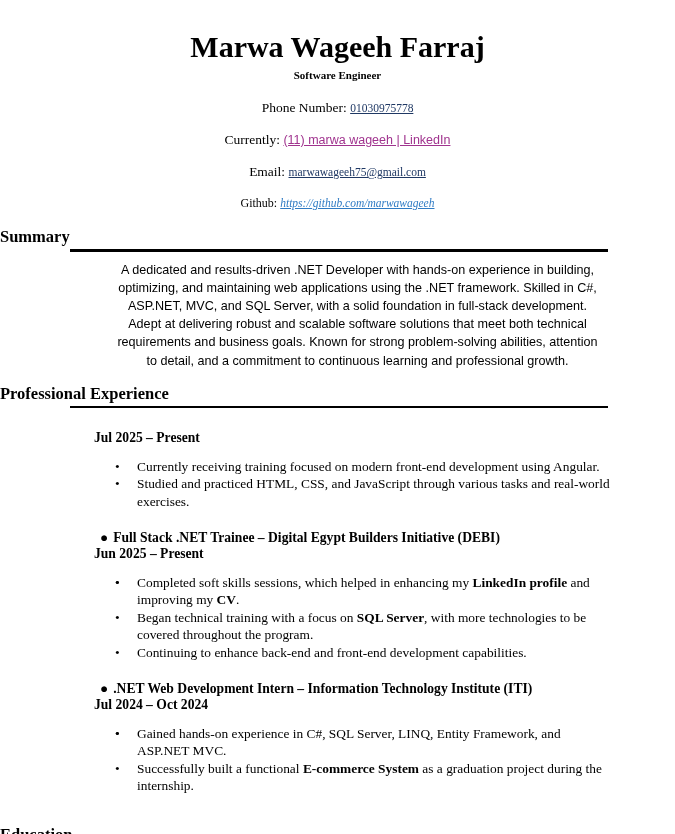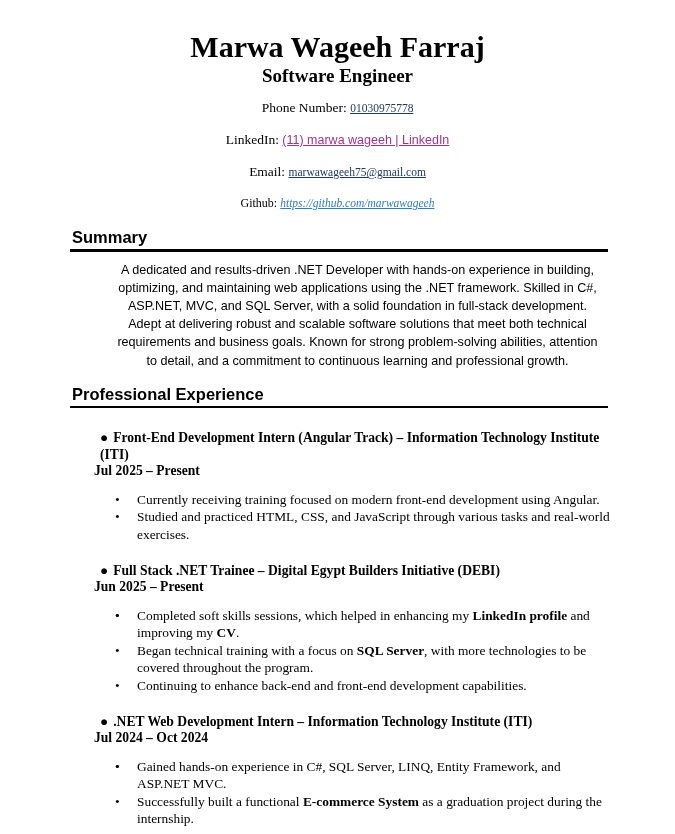--- a/index.html
+++ b/index.html
@@ -32,21 +32,21 @@
     font-family: "Liberation Serif", "DejaVu Serif", serif;
     font-weight: bold;
     font-size: 30px;
     line-height: 34px;
     letter-spacing: 0px;
     margin: 0;
   }
   .job-title {
     font-family: "Liberation Serif", "DejaVu Serif", serif;
     font-weight: bold;
-    font-size: 19px;
+    font-size: 11px;
     line-height: 17px;
     margin: 3px 0 10px 0;
   }
   .contact-line {
     font-family: "Liberation Serif", "DejaVu Serif", serif;
     font-size: 13.5px;
     line-height: 16px;
     margin: 16px;
     padding: 0;
   }
@@ -77,26 +77,25 @@
     color: #2f7bc4;
     font-size: 11.5px;
     font-style: italic;
   }
 
   
   .section {
     margin-top: 14px;
   }
   .section-head {
-    font-family: Liberation Sans, sans-serif;
+    font-family: Liberation Serif, serif;
     font-weight: bold;
     font-size: 16.5px;
     line-height: 20px;
     margin: 0 0 2px 0;
-    padding-left: 72px;
   }
   .rule {
     height: 2.5px;
     background: #000000;
     margin: 0 67px 0 70px;
   }
 
   
   .summary-body {
     font-family: "Liberation Sans", "DejaVu Sans", sans-serif;
@@ -171,21 +170,21 @@
   <div class="header">
     <h1 class="name">Marwa Wageeh Farraj</h1>
     <div class="job-title">Software Engineer</div>
 
     <div class="contact-line">
       <span class="lbl">Phone Number:</span>
       <a class="link link-phone" href="#">01030975778</a>
     </div>
 
     <div class="contact-line">
-      <span class="lbl">LinkedIn:</span>
+      <span class="lbl">Currently:</span>
       <a class="link link-linkedin" href="#">(11) marwa wageeh | LinkedIn</a>
     </div>
 
     <div class="contact-line">
       <span class="lbl">Email:</span>
       <a class="link link-email" href="#">marwawageeh75@gmail.com</a>
     </div>
 
     <div class="contact-line small">
       <span class="lbl">Github:</span>
@@ -197,21 +196,20 @@
     <div class="section-head">Summary</div>
     <div class="rule"></div>
     <div class="summary-body">A dedicated and results-driven .NET Developer with hands-on experience in building, optimizing, and maintaining web applications using the .NET framework. Skilled in C#, ASP.NET, MVC, and SQL Server, with a solid foundation in full-stack development. Adept at delivering robust and scalable software solutions that meet both technical requirements and business goals. Known for strong problem-solving abilities, attention to detail, and a commitment to continuous learning and professional growth.</div>
   </div>
 
   <div class="section">
     <div class="section-head">Professional Experience</div>
     <div class="rule"></div>
     <div class="exp-list" id="jobs-container">
         <div class="job">
-          <div class="job-head"><span class="job-bullet">●</span><span>Front-End Development Intern (Angular Track) – Information Technology Institute (ITI)</span></div>
           <div class="job-dates">Jul 2025 – Present</div>
           <div class="duties">
             <div class="duty"><span class="dot">•</span><span>Currently receiving training focused on modern front-end development using Angular.</span></div>
             <div class="duty"><span class="dot">•</span><span>Studied and practiced HTML, CSS, and JavaScript through various tasks and real-world exercises.</span></div>
           </div>
         </div>
         <div class="job">
           <div class="job-head"><span class="job-bullet">●</span><span>Full Stack .NET Trainee – Digital Egypt Builders Initiative (DEBI)</span></div>
           <div class="job-dates">Jun 2025 – Present</div>
           <div class="duties">

